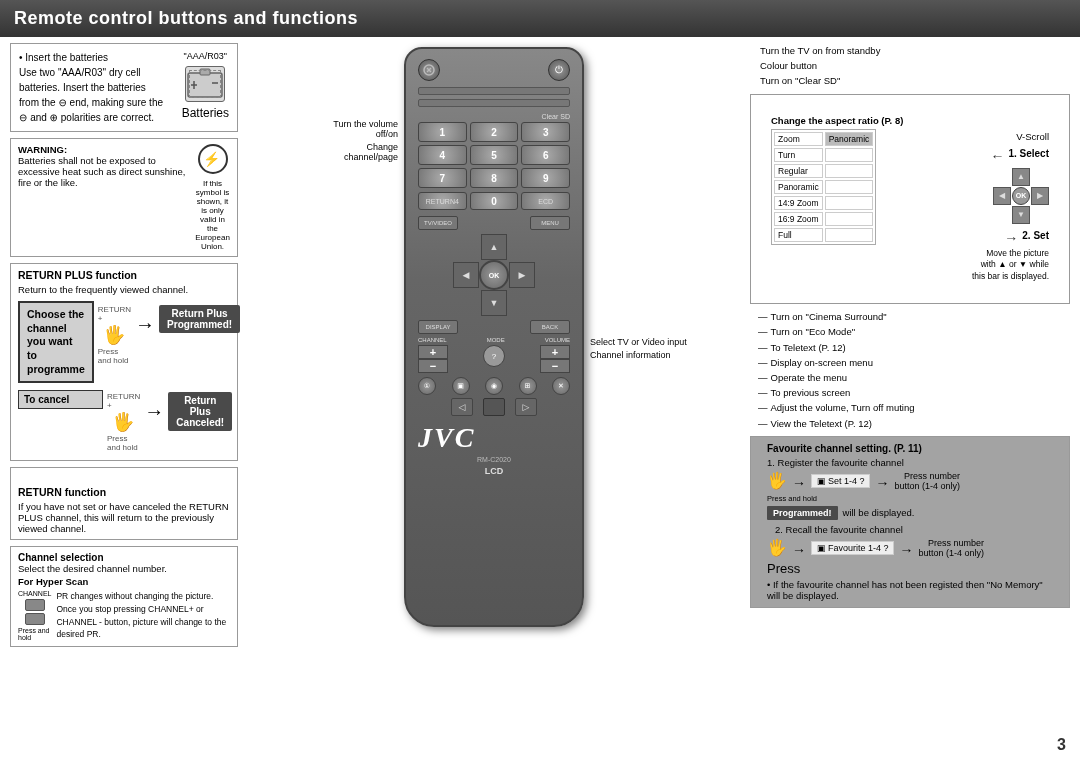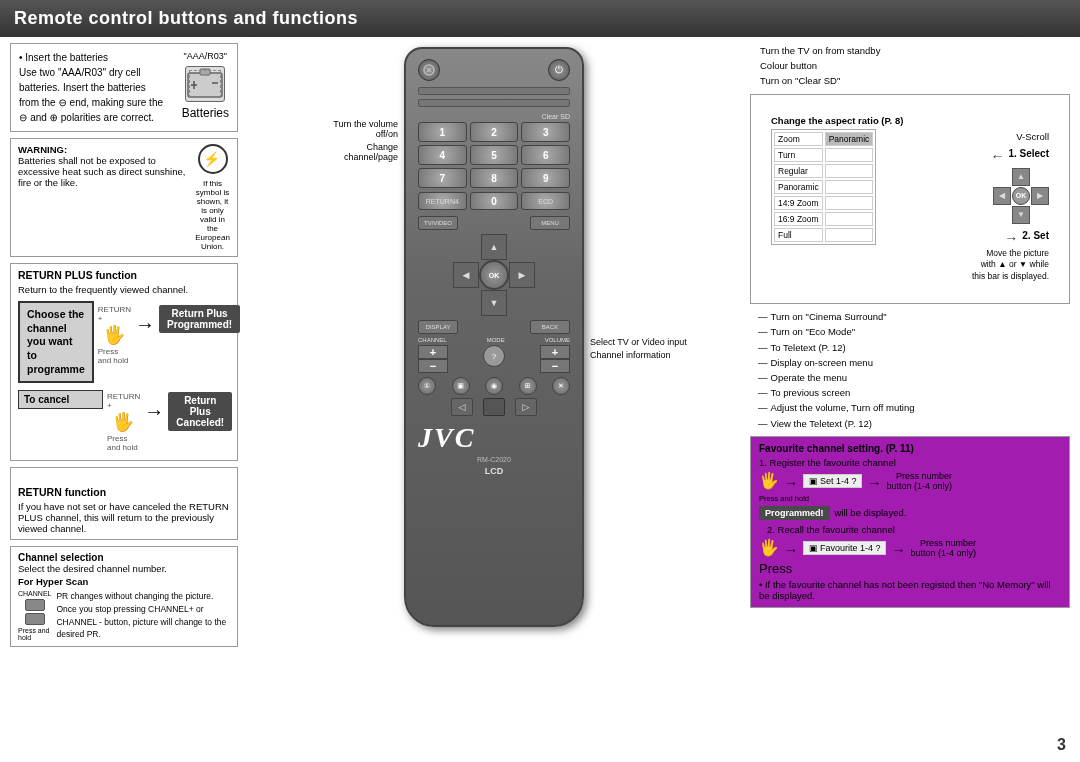--- a/index.html
+++ b/index.html
@@ -533,22 +533,22 @@
       flex: 1;
     }
     .aspect-title {
       font-size: 9.5px;
       font-weight: bold;
       margin-bottom: 3px;
     }
 
     .favourite-box {
       border: 1px solid #999;
-      padding: 6px 8px;
-      background: #a21caf;
+      padding: 6px 16px;
+      background: #a3a3a3;
       font-size: 9.5px;
     }
     .fav-title {
       font-size: 10px;
       margin-bottom: 3px;
     }
     .fav-row {
       display: flex;
       align-items: center;
       gap: 5px;

